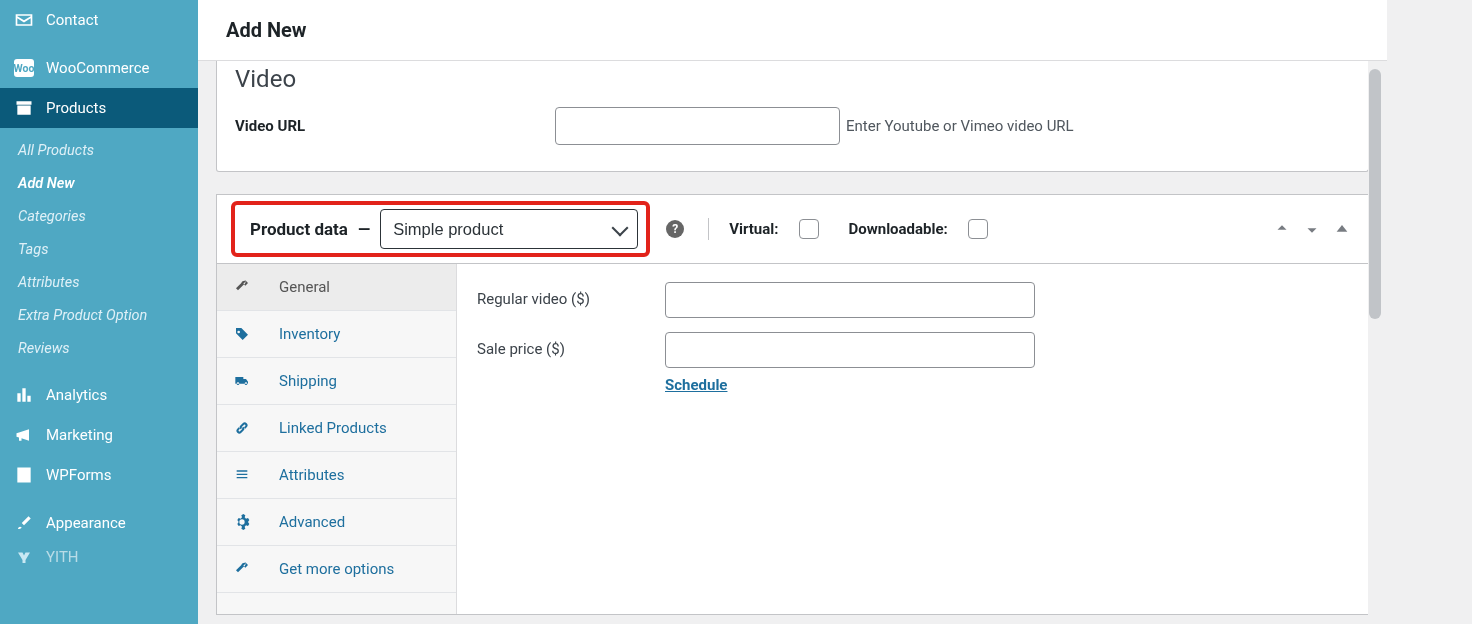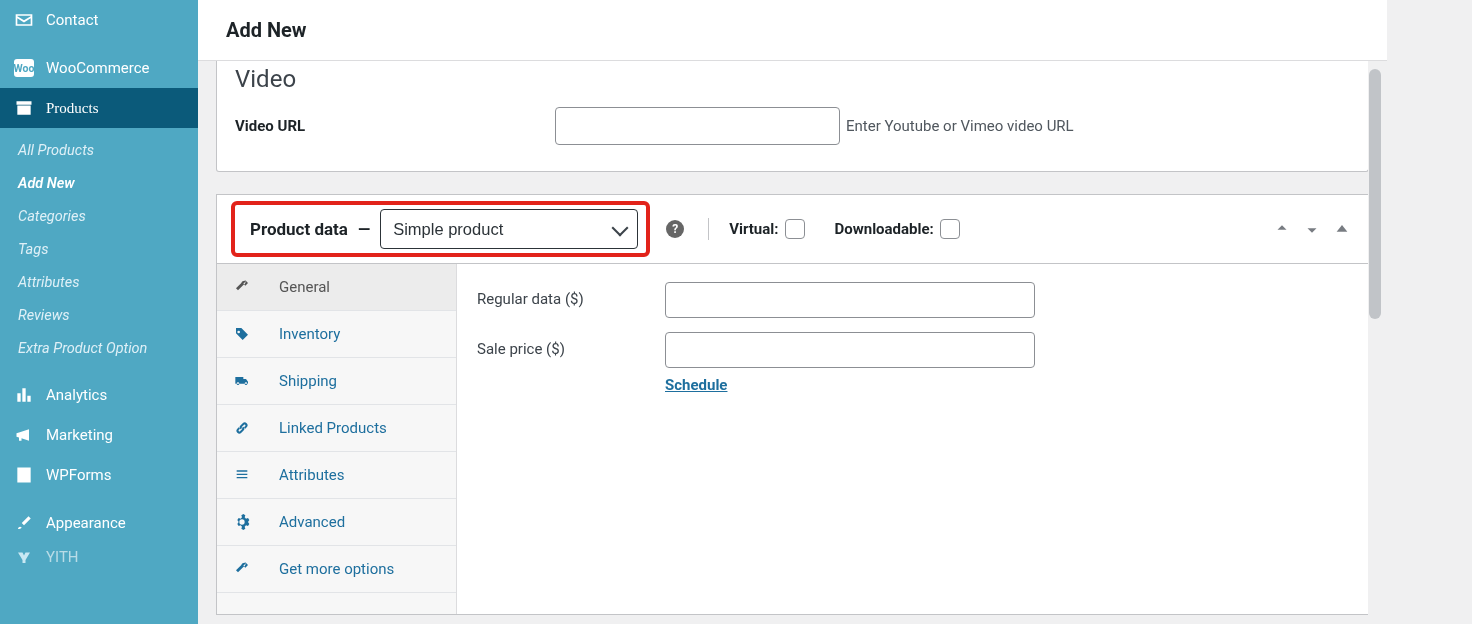--- a/index.html
+++ b/index.html
@@ -3,21 +3,21 @@
 <meta charset="utf-8">
 <style>
 * { box-sizing: border-box; margin: 0; padding: 0; }
 body { font-family: -apple-system, BlinkMacSystemFont, "Segoe UI", Roboto, sans-serif; font-size: 14px; color: #3c434a; background: #f0f0f1; overflow: hidden; }
 .wrap { display: flex; width: 1387px; height: 624px; }
 
 
 .sidebar { width: 198px; background: #4fa8c3; color: #fff; flex-shrink: 0; font-size: 15px; position:relative; }
 .sidebar .menu-item { display: flex; align-items: center; padding: 10px 14px; cursor: pointer; gap: 12px; }
 .sidebar .menu-item.sep-top { margin-top: 8px; }
-.sidebar .menu-item.active-top { background: #0b5a7a; position: relative; font-family: Liberation Serif, serif; }
+.sidebar .menu-item.active-top { background: #0b5a7a; position: relative; }
 .sidebar .menu-item.active-top::after { content:""; position:absolute; right:-9px; top:50%; margin-top:-9px; border:9px solid transparent; border-right-color:#f0f0f1; }
 .sidebar .submenu { background: #4fa8c3; padding: 6px 0 10px 0; }
 .sidebar .submenu-item { display:block; padding: 8px 14px 8px 18px; color:#dff0f7; cursor:pointer; font-size:14.5px;font-style:italic; }
 .sidebar .submenu-item.active { color:#fff; font-weight:600; }
 .sidebar .icon { width:20px; height:20px; display:flex; align-items:center; justify-content:center; flex-shrink:0; }
 .sidebar .icon svg { fill:#fff; }
 .woo-badge { width:22px; height:18px; background:#fff; color:#4fa8c3; border-radius:3px; font-size:10.5px; font-weight:700; display:flex; align-items:center; justify-content:center; }
 .brush { width:18px; height:18px; }
 
 
@@ -38,21 +38,21 @@
 .pd { margin-bottom:0; }
 .pd-header { display:flex; align-items:center; padding: 6px 14px; border-bottom:1px solid #c3c4c7; gap: 8px; }
 .highlight-box { border:4px solid #e2231a; border-radius:6px; padding: 4px 8px 4px 15px; display:flex; align-items:center; gap:10px; }
 .pd-title { font-weight:700; font-size:17px; color:#1d2327; }
 .pd-dash { font-weight:700; font-size:16px; color:#1d2327; }
 .pd-select { position:relative; }
 .pd-select select { appearance:none; -webkit-appearance:none; width:258px; height:40px; padding:4px 30px 4px 12px; border:1px solid #2c3338; border-radius:4px; font-size:16.5px; background:#fff; color:#2c3338; }
 .pd-select::after { content:""; position:absolute; right:12px; top:50%; width:10px; height:10px; margin-top:-7px; border-right:2px solid #3c434a; border-bottom:2px solid #3c434a; transform:rotate(45deg); pointer-events:none; }
 .help-ic { width:18px; height:18px; border-radius:50%; background:#666; color:#fff; display:flex; align-items:center; justify-content:center; font-size:12px; font-weight:700; margin-left:8px; cursor:pointer; }
 .vsep { width:1px; height:22px; background:#c3c4c7; margin: 0 12px 0 16px; }
-.chk-wrap { display:flex; align-items:center; gap:6px; font-weight:700; font-size:15px; color:#1d2327; margin-right: 22px; }
+.chk-wrap { display:flex; align-items:center; gap:20px; font-weight:700; font-size:15px; color:#1d2327; margin-right: 22px; }
 .chk { width:20px; height:20px; border:1px solid #8c8f94; border-radius:4px; background:#fff; cursor:pointer; }
 .pd-header-actions { margin-left:auto; display:flex; gap:6px; }
 .pd-header-actions .act { width:24px; height:24px; display:flex; align-items:center; justify-content:center; cursor:pointer; color:#787c82; }
 
 .pd-body { display:flex; min-height: 350px; }
 .tabs { width:240px; background:#f7f7f7; border-right:1px solid #dcdcde; }
 .tab { display:flex; align-items:center; gap:28px; padding:14px 16px; border-bottom:1px solid #e2e4e7; color:#1e6f9e; cursor:pointer; font-size:15px; }
 .tab.active { background:#ececec; color:#555; }
 .tab .t-icon { width:18px; height:18px; display:flex; align-items:center; justify-content:center; }
 .tab .t-icon svg { fill:currentColor; }
@@ -92,22 +92,22 @@
           </svg>
         </span>
       <span>Products</span>
     </div>
     <div class="submenu">
       <span class="submenu-item">All Products</span>
       <span class="submenu-item active">Add New</span>
       <span class="submenu-item">Categories</span>
       <span class="submenu-item">Tags</span>
       <span class="submenu-item">Attributes</span>
+      <span class="submenu-item">Extra Product Option</span>
       <span class="submenu-item">Reviews</span>
-      <span class="submenu-item">Extra Product Option</span>
     </div>
     <div class="menu-item">
       <span class="icon">
           <svg viewBox="0 0 24 24" width="20" height="20">
             <path d="M4 20V10h4v10H4zm6 0V4h4v16h-4zm6 0v-7h4v7h-4z"></path>
           </svg>
         </span>
       <span>Analytics</span>
     </div>
     <div class="menu-item">
@@ -252,21 +252,21 @@
               <span class="t-icon">
                   <svg viewBox="0 0 24 24" width="16" height="16">
                     <path d="M21 6l-4 4-3-3 4-4c-3-1-6 0-7 3l-8 8 3 3 8-8c3-1 4-4 3-7l4 4z"></path>
                   </svg>
                 </span>
               <span>Get more options</span>
             </div>
           </div>
           <div class="tab-content">
             <div class="tc-row">
-              <div class="tc-label">Regular data ($)</div>
+              <div class="tc-label">Regular video ($)</div>
               <div class="tc-field"><input type="text" style=""></div>
             </div>
             <div class="tc-row">
               <div class="tc-label">Sale price ($)</div>
               <div class="tc-field">
                 <input type="text" style="">
                 <div><a class="sched">Schedule</a></div>
               </div>
             </div>
           </div>

